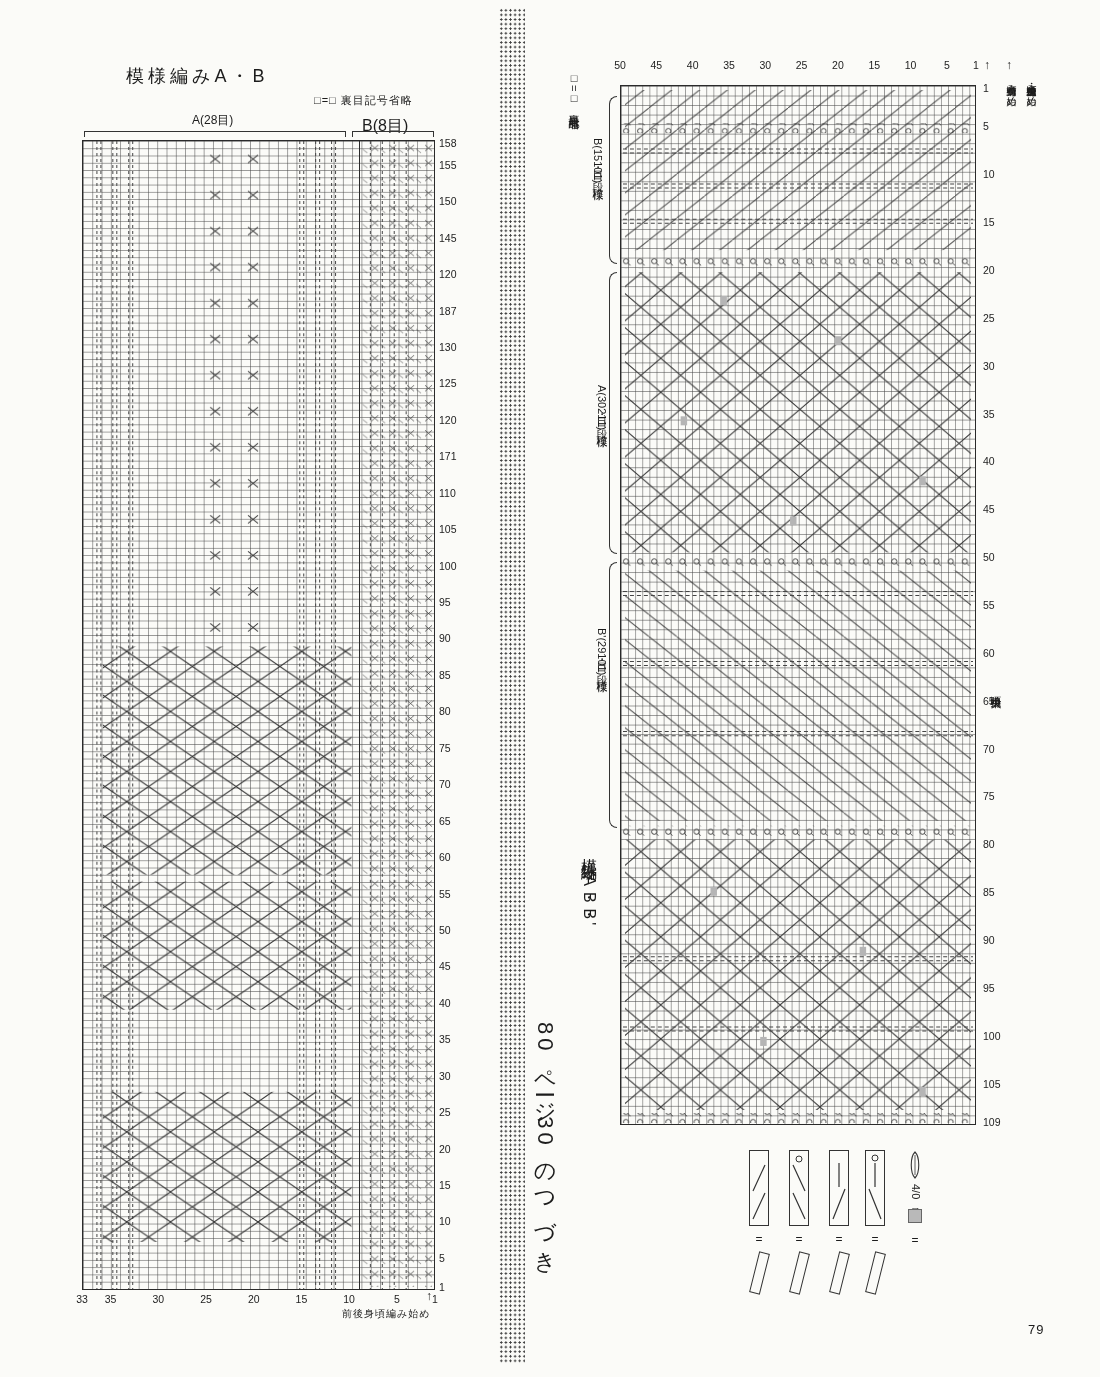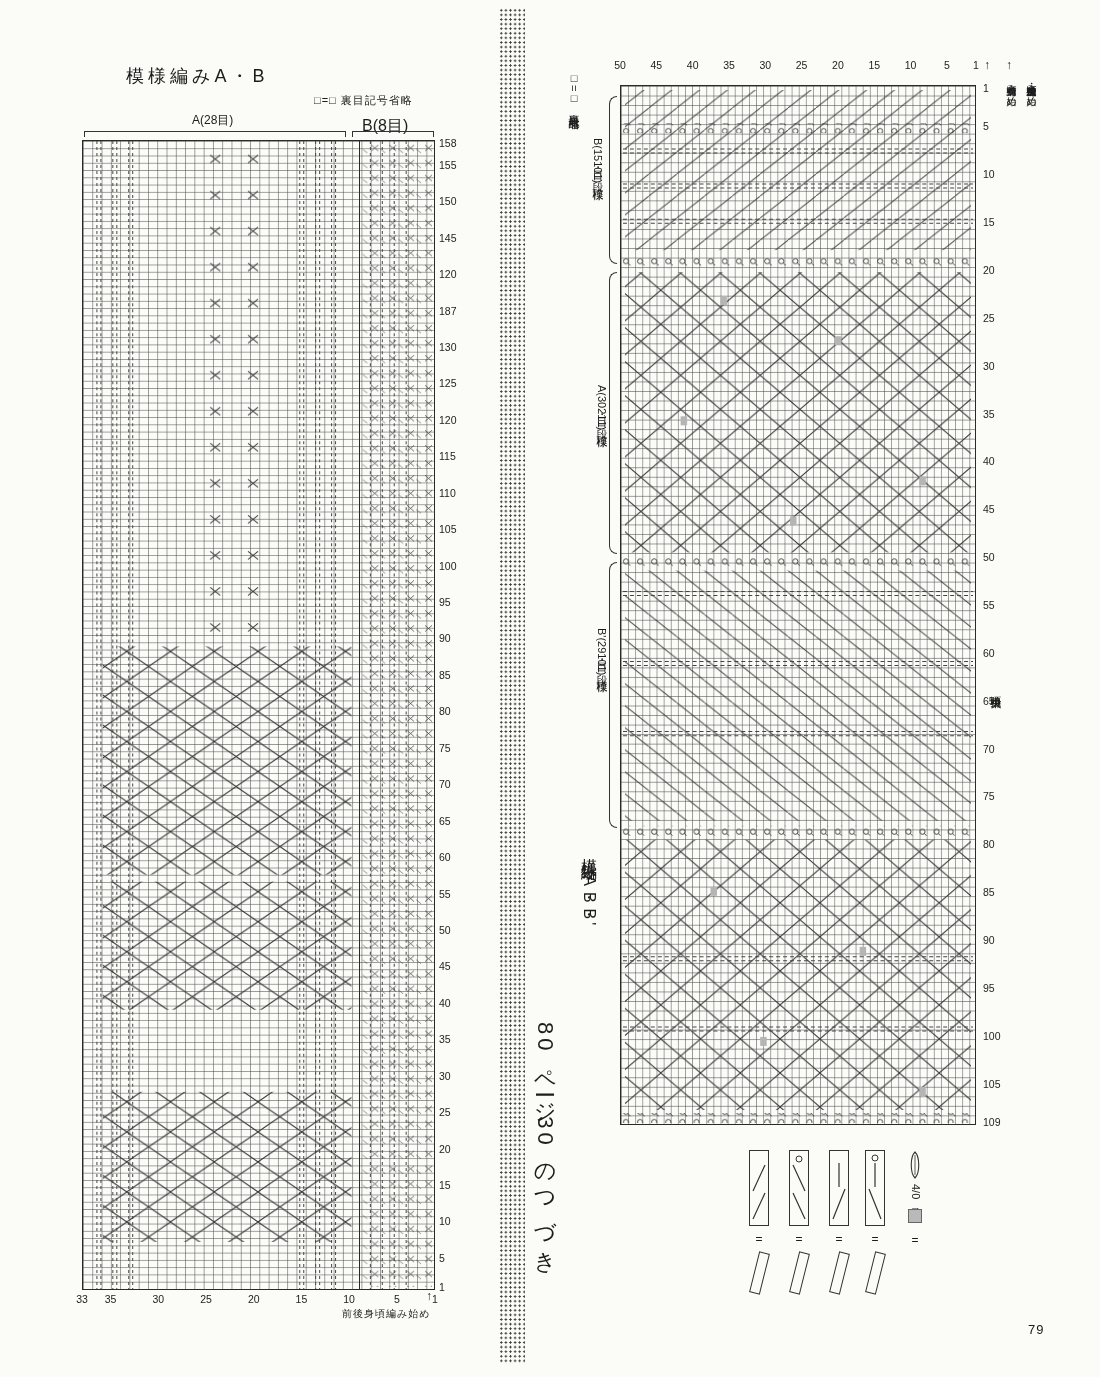--- a/index.html
+++ b/index.html
@@ -132,21 +132,21 @@
   <div class="abs lc-rows" id="lc-rows">
       <span class="axis-num" style="top: 0%; transform: translateY(-50%);">158</span>
       <span class="axis-num" style="top: 1.91083%; transform: translateY(-50%);">155</span>
       <span class="axis-num" style="top: 5.09554%; transform: translateY(-50%);">150</span>
       <span class="axis-num" style="top: 8.28025%; transform: translateY(-50%);">145</span>
       <span class="axis-num" style="top: 11.465%; transform: translateY(-50%);">120</span>
       <span class="axis-num" style="top: 14.6497%; transform: translateY(-50%);">187</span>
       <span class="axis-num" style="top: 17.8344%; transform: translateY(-50%);">130</span>
       <span class="axis-num" style="top: 21.0191%; transform: translateY(-50%); text-align: center;">125</span>
       <span class="axis-num" style="top: 24.2038%; transform: translateY(-50%);">120</span>
-      <span class="axis-num" style="top: 27.3885%; transform: translateY(-50%);">115</span>
+      <span class="axis-num" style="top: 27.3885%; transform: translateY(-50%);">171</span>
       <span class="axis-num" style="top: 30.5732%; transform: translateY(-50%);">110</span>
       <span class="axis-num" style="top: 33.758%; transform: translateY(-50%);">105</span>
       <span class="axis-num" style="top: 36.9427%; transform: translateY(-50%);">100</span>
       <span class="axis-num" style="top: 40.1274%; transform: translateY(-50%);">95</span>
       <span class="axis-num" style="top: 43.3121%; transform: translateY(-50%);">90</span>
       <span class="axis-num" style="top: 46.4968%; transform: translateY(-50%);">85</span>
       <span class="axis-num" style="top: 49.6815%; transform: translateY(-50%);">80</span>
       <span class="axis-num" style="top: 52.8662%; transform: translateY(-50%);">75</span>
       <span class="axis-num" style="top: 56.051%; transform: translateY(-50%);">70</span>
       <span class="axis-num" style="top: 59.2357%; transform: translateY(-50%);">65</span>

